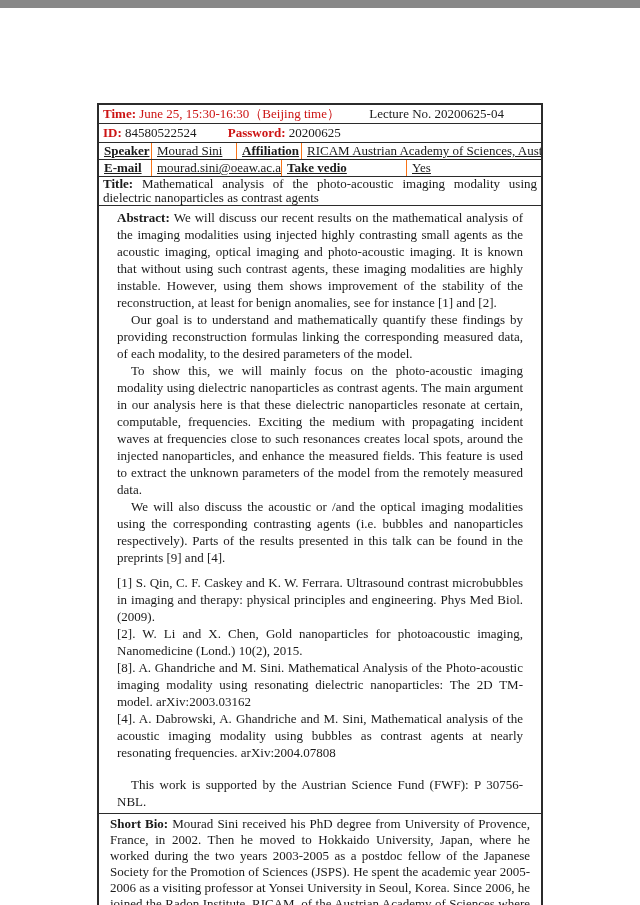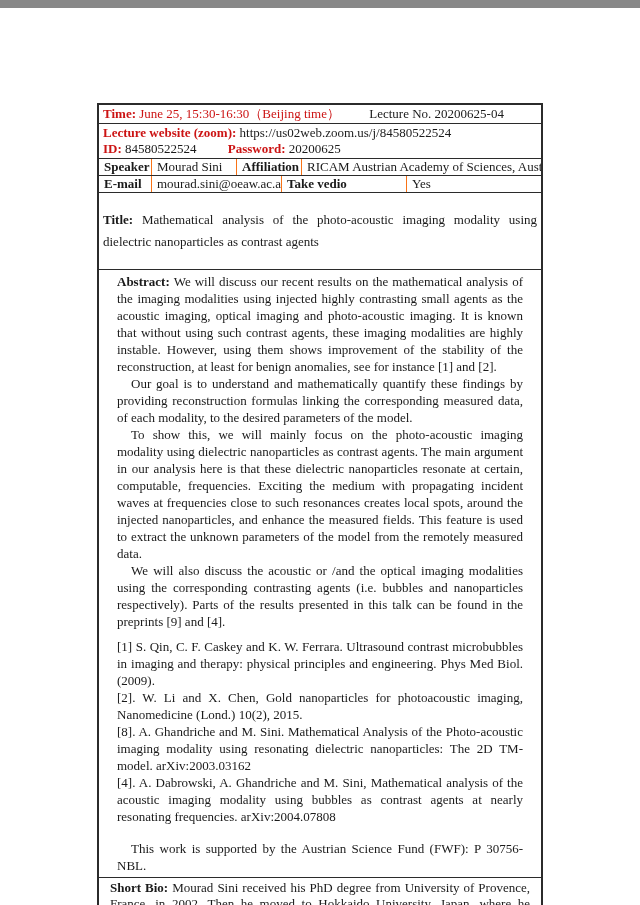--- a/index.html
+++ b/index.html
@@ -21,55 +21,51 @@
     font-size:13px;
   }
   .row{border-top:1px solid #2b2b2b;padding:1px 4px;line-height:16px;}
   .row:first-child{border-top:none;}
   .bold{font-weight:bold;}
   .red{color:#cc1414;}
   .r-time .lecture-no{margin-left:26px;color:#1a1a1a;}
   .r-zoom .line{line-height:16px;}
   .r-zoom .pw{margin-left:28px;}
   .cells{display:flex;padding:0;}
-  .cells .cell{padding:1px 5px;line-height:14px;box-sizing:border-box;white-space:nowrap;overflow:hidden;}
+  .cells .cell{padding:1px 5px;line-height:14px;box-sizing:border-box;white-space:nowrap;overflow:hidden;text-decoration:underline;}
   .cells .cell + .cell{border-left:1px solid #f97316;}
   .r-speaker .c1{width:52px;}
   .r-speaker .c2{width:85px;}
   .r-speaker .c3{width:65px;}
   .r-speaker .c4{flex:1;}
   .r-email .c1{width:52px;}
   .r-email .c2{width:130px;}
   .r-email .c3{width:125px;}
   .r-email .c4{flex:1;}
-  .r-title{line-height:22px;text-align:justify;padding:16px 4px;}
+  .r-title{line-height:14px;text-align:justify;padding:0 4px;}
   .r-abstract{padding:3px 18px;}
   .r-abstract p{margin:0;line-height:17px;text-align:justify;}
   .r-abstract p.indent{text-indent:14px;}
   .r-abstract p.gap-sm{margin-top:8px;}
   .r-abstract p.gap-md{margin-top:15px;}
   .r-bio{line-height:16px;text-align:justify;padding:2px 11px;}
 </style>
 </head>
 <body>
 
 <div class="page">
   <div class="doc-table">
 
     <div class="row r-time">
       <span class="red bold">Time:</span>
       <span class="red">June 25, 15:30-16:30（Beijing time）</span>
       <span class="lecture-no">Lecture No. 20200625-04</span>
     </div>
 
     <div class="row r-zoom">
-      <div class="line">
-        <span class="red bold">Lecture website (zoom):</span>
-        <span>https://us02web.zoom.us/j/84580522524</span>
-      </div>
       <div class="line">
         <span class="red bold">ID:</span>
         <span>84580522524</span>
         <span class="red bold pw">Password:</span>
         <span>20200625</span>
       </div>
     </div>
 
     <div class="row cells r-speaker">
       <div class="cell c1 bold">Speaker</div>

